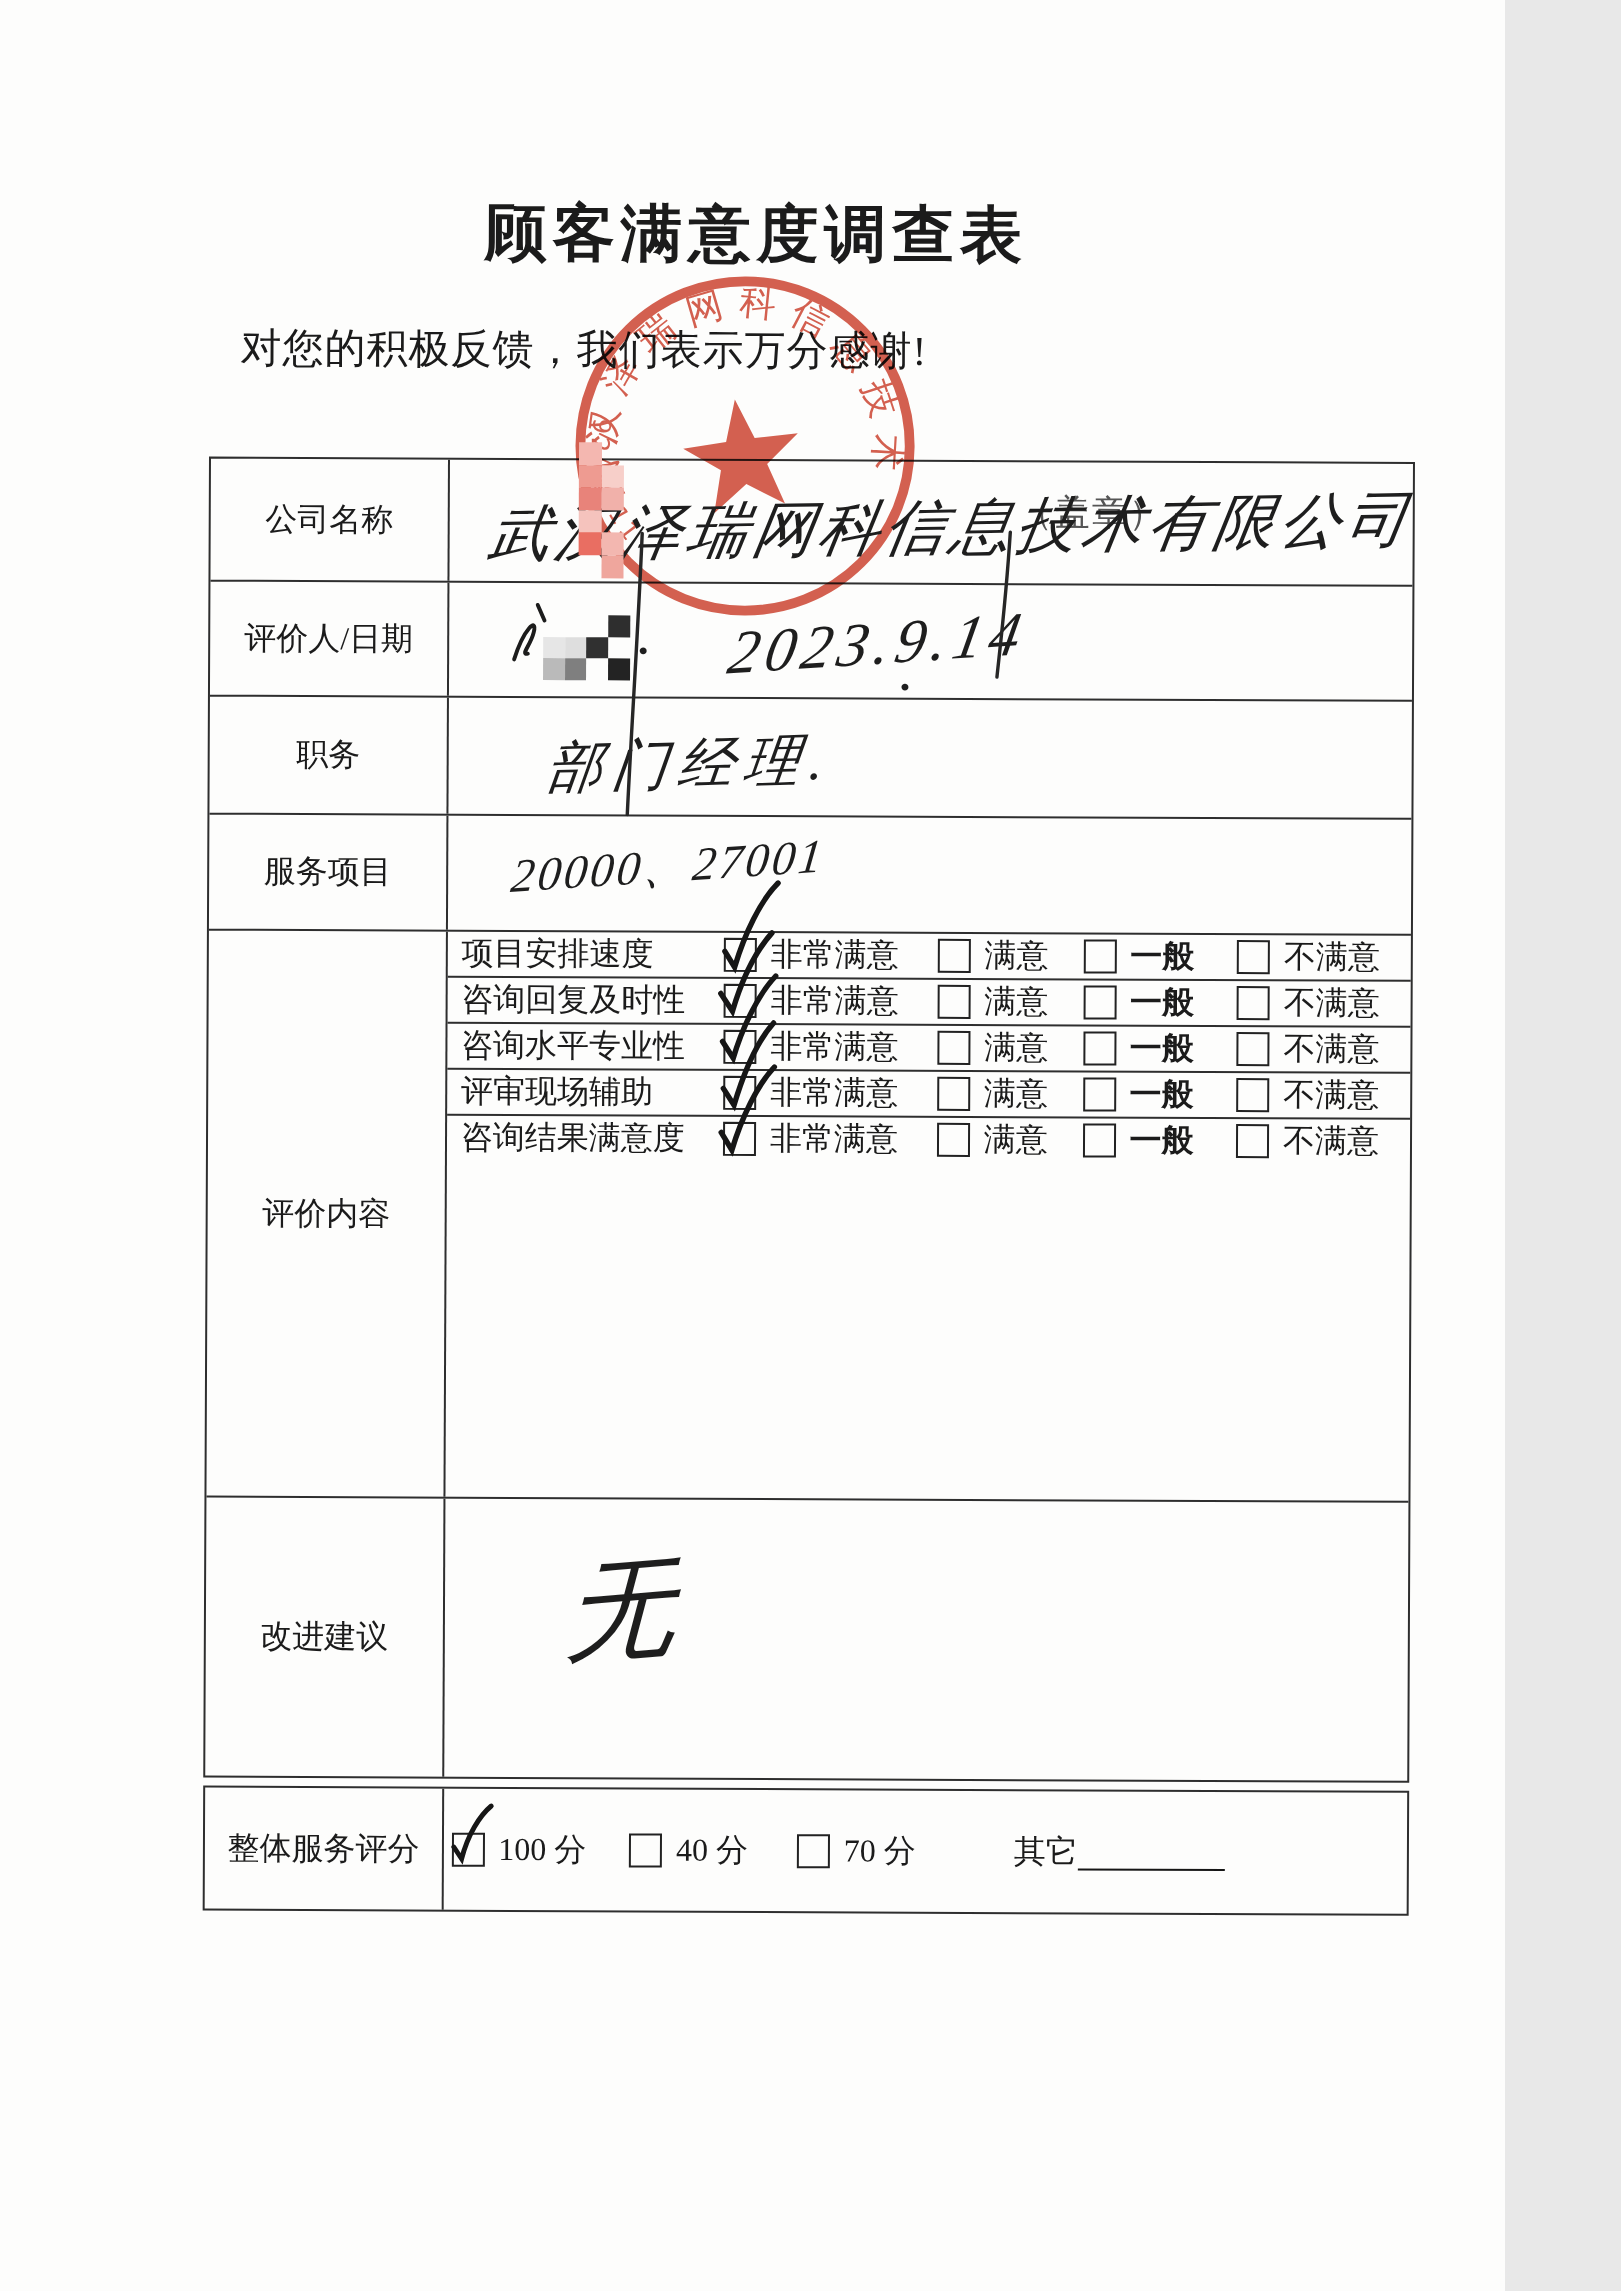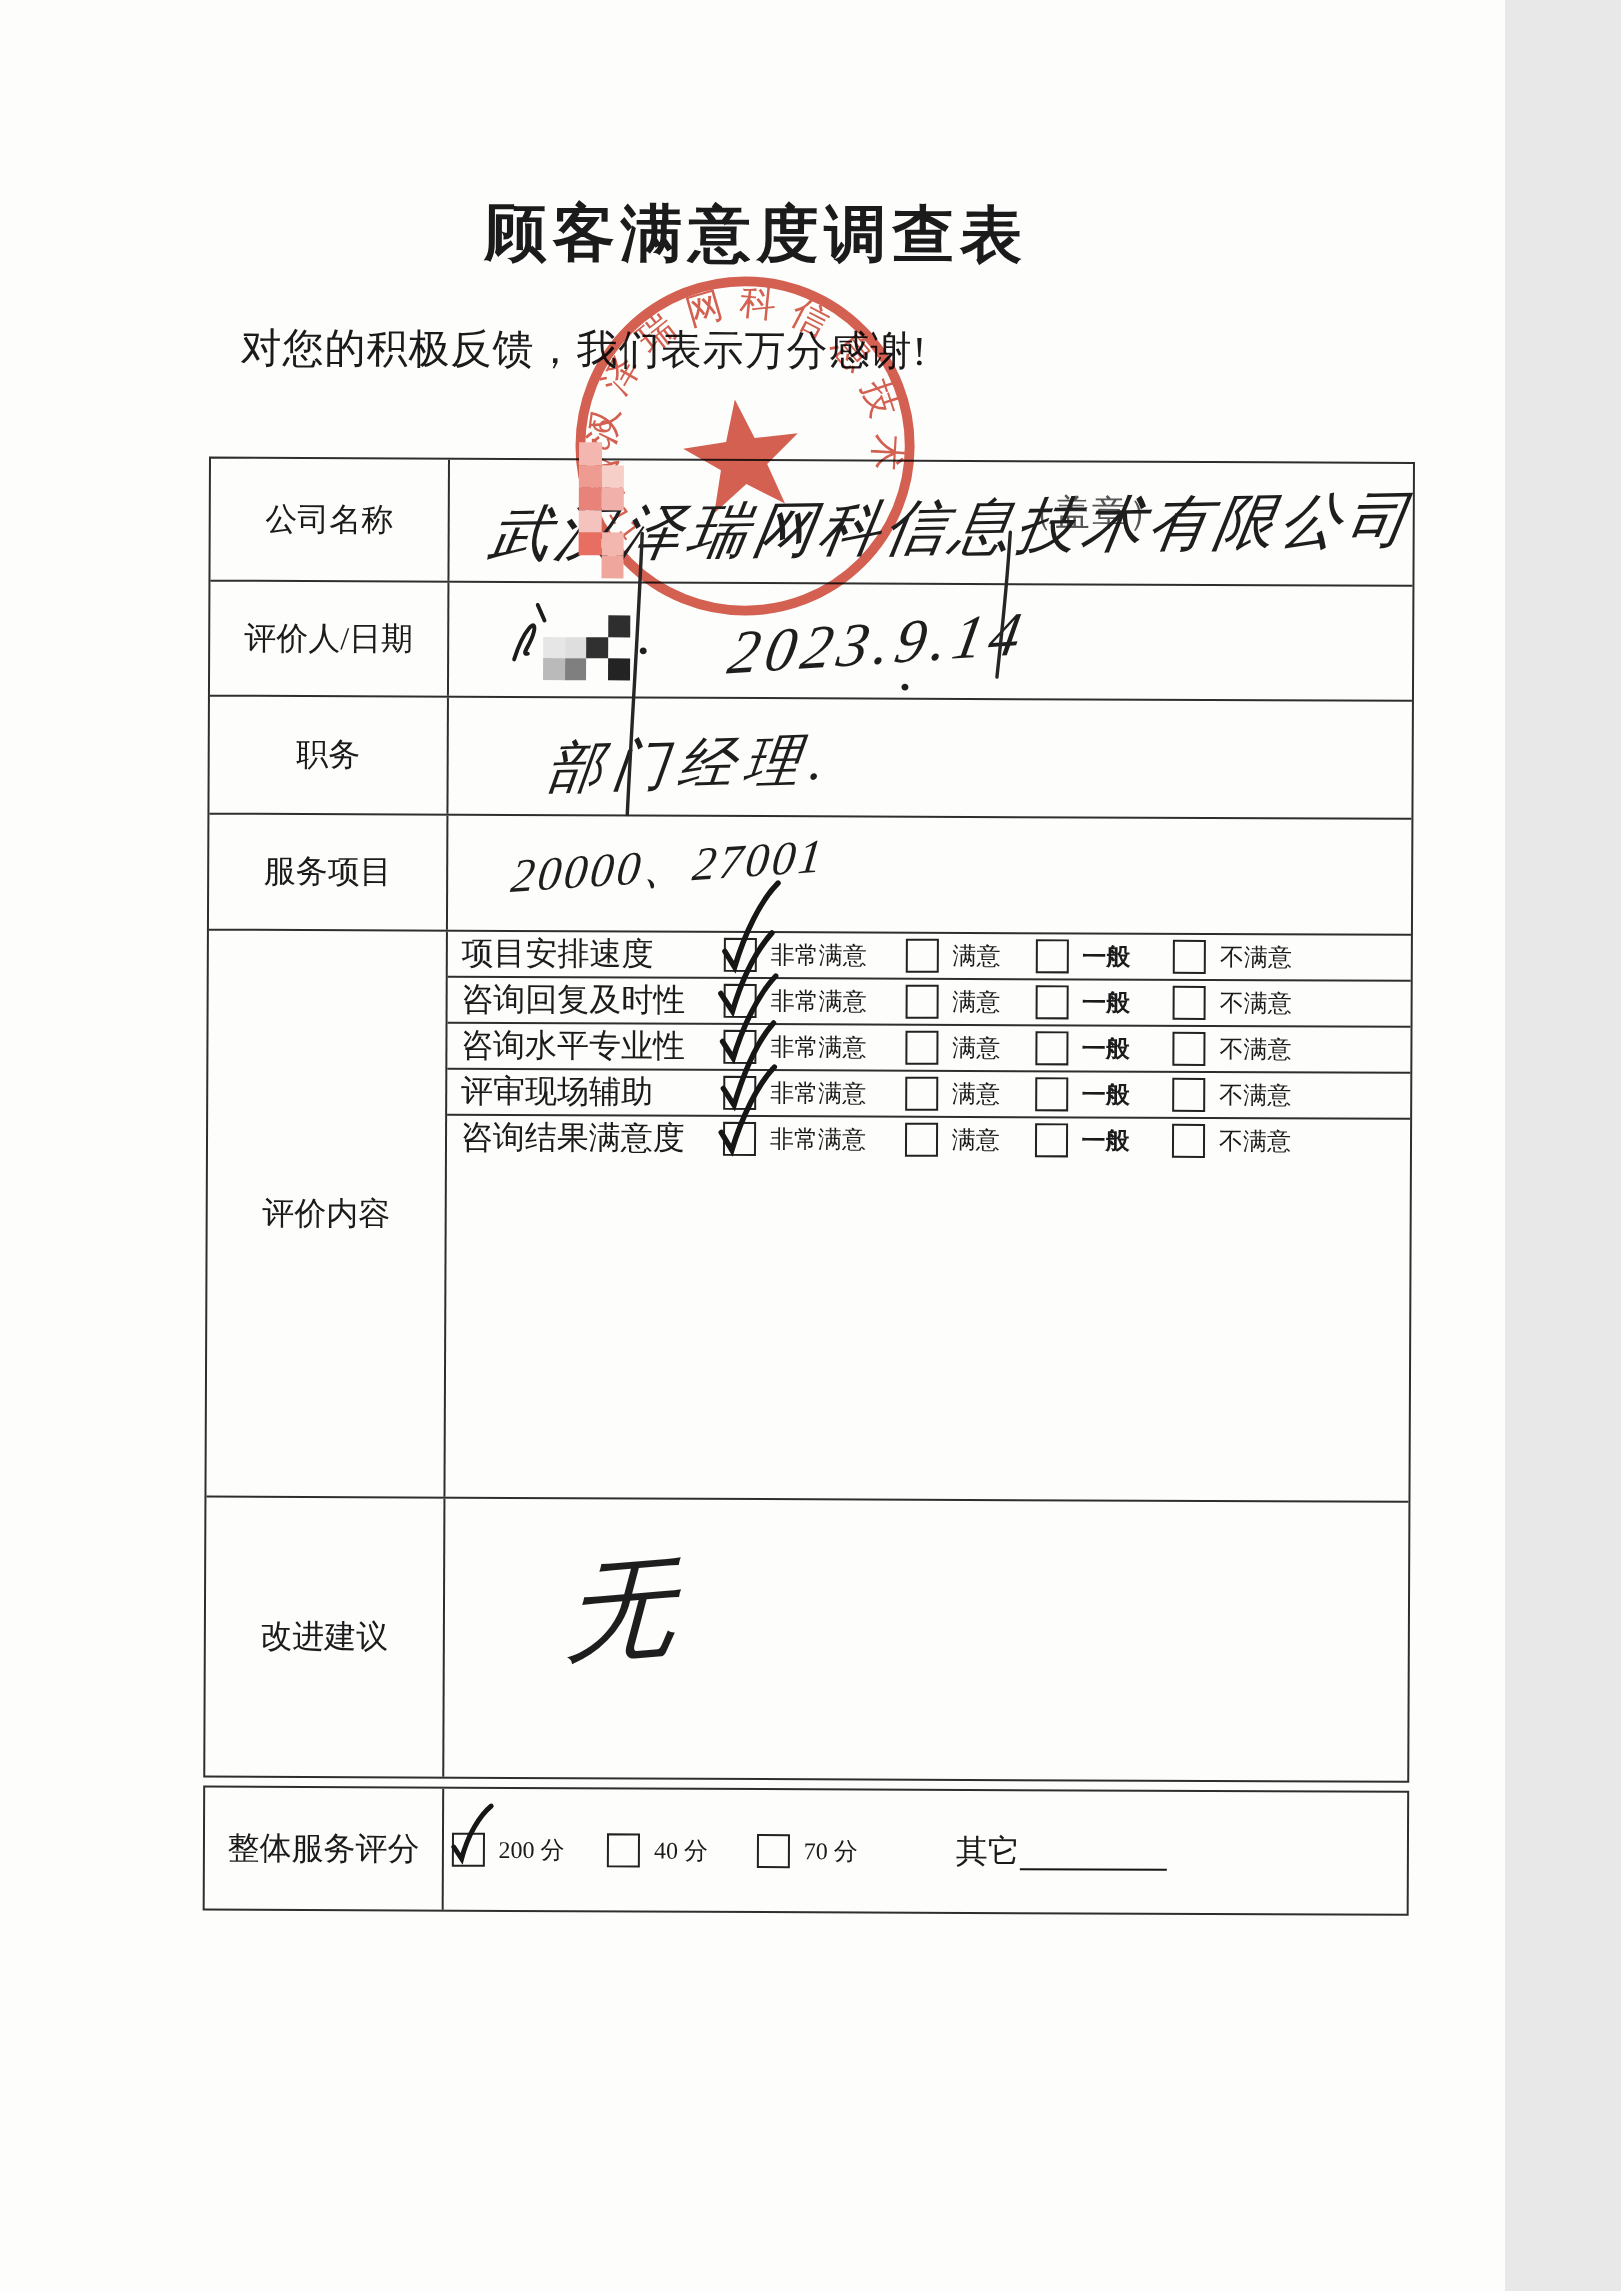--- a/index.html
+++ b/index.html
@@ -26,21 +26,21 @@
   .r-service{height:116px;} .r-rating{height:567px;} .r-suggest{flex:1;}
 
   .rating-stack{display:flex;flex-direction:column;width:100%;}
   .rate-row{flex:1;display:flex;align-items:center;border-top:2px solid #2e2e2e;
             box-sizing:border-box;padding-left:13.7px;}
   .rate-row.first{border-top:none;}
   .rate-label{width:247px;flex:0 0 247px;font-size:32px;}
   .opt{display:flex;align-items:center;}
   .opt .box{width:29px;height:30px;border:2.9px solid #222;margin-right:13.7px;
             position:relative;flex:0 0 auto;}
-  .opt .txt{font-size:24px;white-space:nowrap;}
+  .opt .txt{font-size:32px;white-space:nowrap;}
   .rate-row .opt:nth-of-type(2){margin-left:15.7px;margin-right:39px;}
   .rate-row .opt:nth-of-type(3){margin-right:35px;align-items:center;}
   .rate-row .opt:nth-of-type(4){margin-right:43px;font-weight:bold;}
 
   .check-svg{position:absolute;left:-9.8px;top:-61px;width:69px;height:98px;overflow:visible;}
   .check-svg path{stroke:#161616;stroke-width:5.5;fill:none;stroke-linecap:round;}
   .check-small{position:absolute;left:-5.9px;top:-33px;width:49px;height:69px;overflow:visible;}
   .check-small path{stroke:#161616;stroke-width:5;fill:none;stroke-linecap:round;}
 
   #overall-table .t-content{display:flex;align-items:center;padding-left:7.8px;}
@@ -247,21 +247,21 @@
 
     <div class="ftable" id="overall-table">
       <div class="t-label">整体服务评分</div>
       <div class="t-content">
         <div class="opt">
           <span class="box">
             <svg class="check-small" viewBox="0 0 50 70">
                 <path d="M6,46 L14,58 C20,34 32,14 44,4"></path>
               </svg>
           </span>
-          <span class="txt">200 分</span>
+          <span class="txt">100 分</span>
         </div>
         <div class="opt">
           <span class="box"></span>
           <span class="txt">40 分</span>
         </div>
         <div class="opt">
           <span class="box"></span>
           <span class="txt">70 分</span>
         </div>
         <div class="other-wrap">

